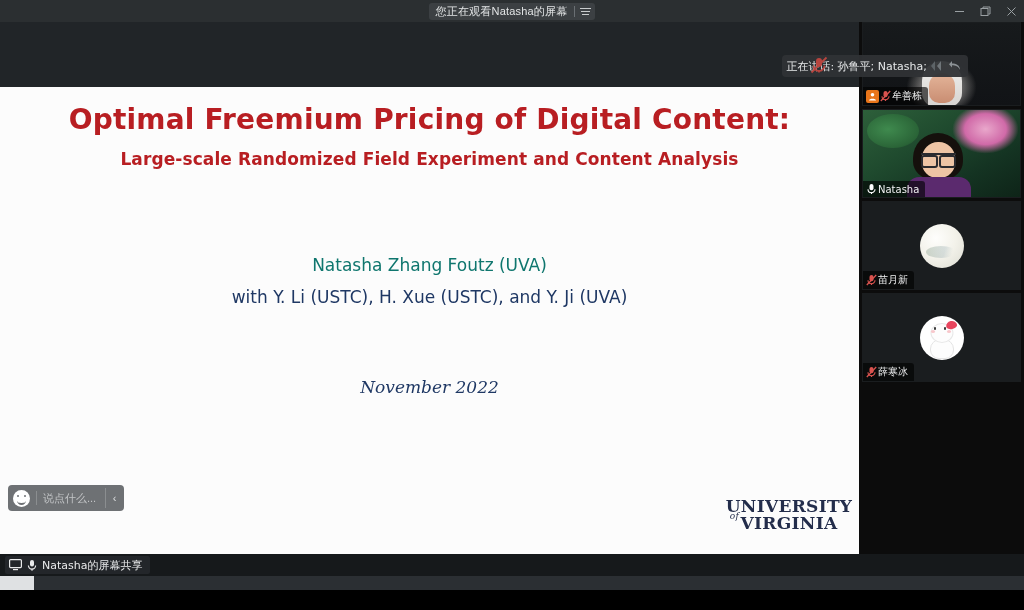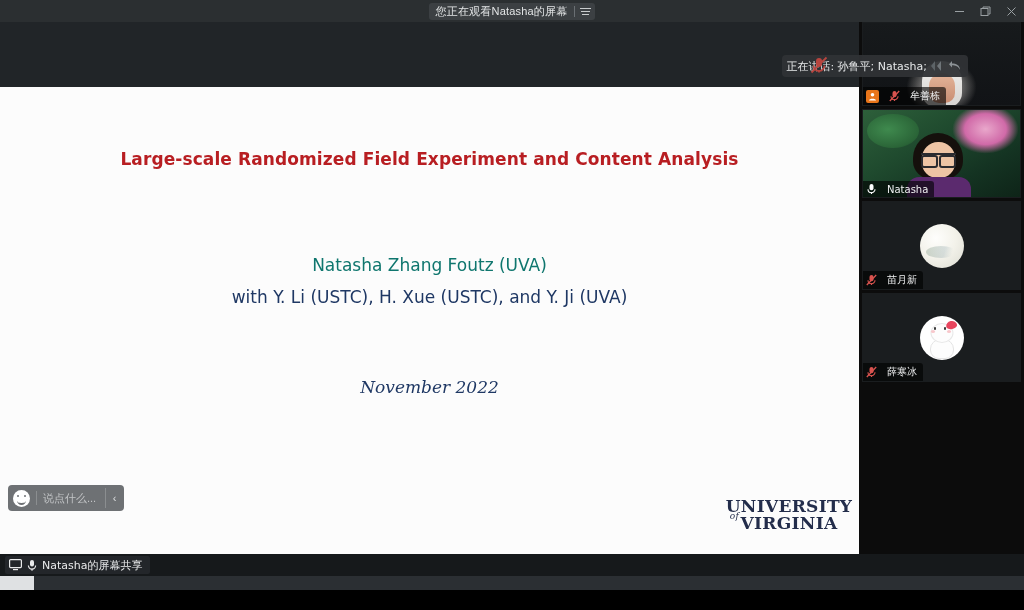--- a/index.html
+++ b/index.html
@@ -189,21 +189,21 @@
     margin: 3px 3px 3px 3px;
     background: #1a1d1f;
     overflow: hidden;
     border: 1px solid transparent;
   }
   .tile.active { border: 2px solid #2ab84a; }
   .tile.cut-top { height: 84px; margin-top: 0; }
 
   .tile-nameplate {
     position: absolute; left: 0; bottom: 0;
-    display: flex; align-items: center; gap: 10px;
+    display: flex; align-items: center; gap: 1px;
     background: rgba(0,0,0,0.62);
     padding: 2px 6px 2px 3px;
     border-radius: 0 3px 0 0;
     z-index: 3;
   }
   .tile-name {
     font-size: 10px; color: #f0f1f2;
     font-family: "DejaVu Sans", sans-serif;
     white-space: nowrap;
   }
@@ -463,20 +463,21 @@
         <line x1="1.5" y1="1.5" x2="9.5" y2="9.5" stroke="#9aa0a3" stroke-width="1"></line>
         <line x1="9.5" y1="1.5" x2="1.5" y2="9.5" stroke="#9aa0a3" stroke-width="1"></line>
       </svg>
     </div>
   </div>
 
   <div class="screen-area">
 
     <div class="slide">
       <div class="slide-inner">
+        <div class="slide-title">Optimal Freemium Pricing of Digital Content:</div>
         <div class="slide-subtitle">Large-scale Randomized Field Experiment and Content Analysis</div>
         <div class="authors-1">Natasha Zhang Foutz (UVA)</div>
         <div class="authors-2">with Y. Li (USTC), H. Xue (USTC), and Y. Ji (UVA)</div>
         <div class="slide-date">November 2022</div>
 
         <div class="uva-logo">
           <svg class="rotunda" viewBox="0 0 52 34">
             <path d="M26 1 L48 13 H4 Z" fill="#e8a33d"></path>
             <rect x="5" y="13.5" width="42" height="3" fill="#e8a33d"></rect>
             <rect x="7" y="17" width="3" height="13" fill="#e8a33d"></rect>

